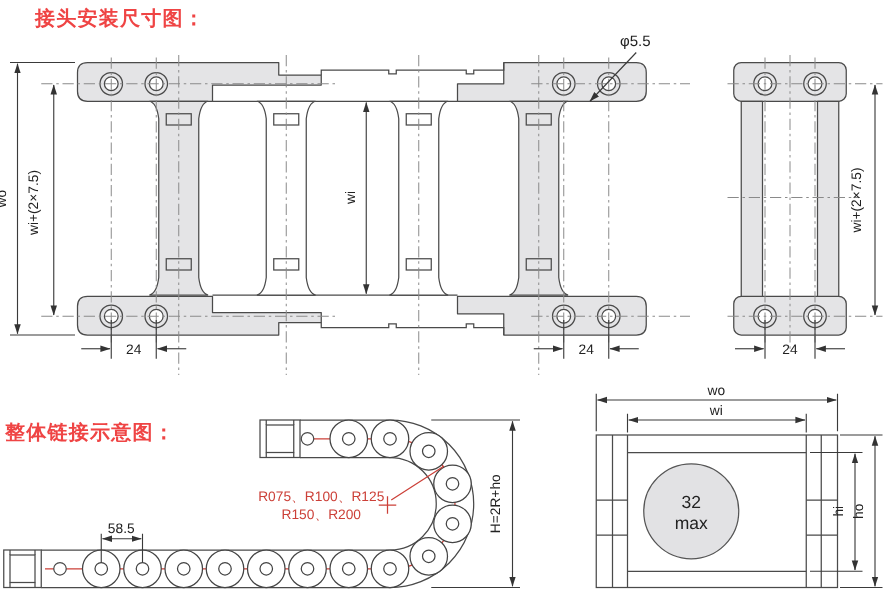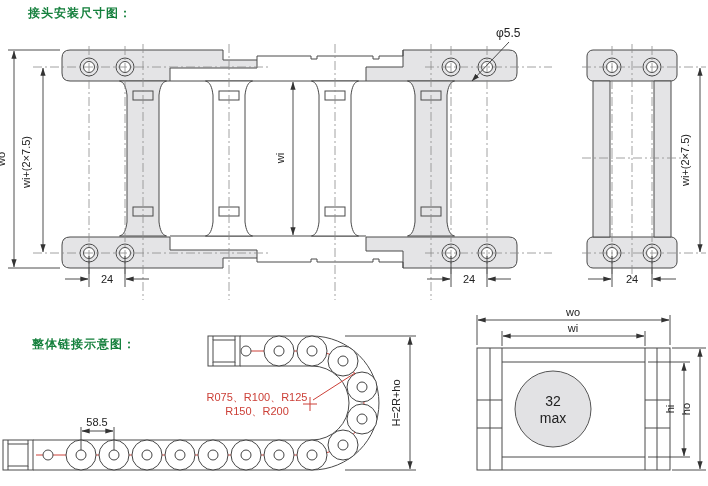--- a/index.html
+++ b/index.html
@@ -1,21 +1,21 @@
 <!DOCTYPE html>
 <html><head>
 <meta charset="utf-8">
 <style>
   html,body{margin:0;padding:0;background:#fff;}
   #page{position:relative;width:708px;height:486px;background:#ffffff;overflow:hidden;
         font-family:"Liberation Sans",sans-serif;}
-  .heading{position:absolute;color:#15803d;font-weight:bold;font-size:12px;
+  .heading{position:absolute;color:#ef4444;font-weight:bold;font-size:16px;
            letter-spacing:1px;font-family:"Liberation Sans","DejaVu Sans",sans-serif;white-space:nowrap;}
   #h-top{left:28px;top:5px;}
-  #h-bottom{left:32px;top:336px;}
+  #h-bottom{left:4px;top:336px;}
   svg{position:absolute;left:0;top:0;}
   .ln{fill:none;stroke:#4a4a4a;stroke-width:1;}
   .g1{fill:#e4e4e6;stroke:#4a4a4a;stroke-width:1;stroke-linejoin:round;}
   .col{stroke:#4a4a4a;stroke-width:1;}
   .gray{fill:#e4e4e6;} .white{fill:#ffffff;}
   .hOuter{fill:none;stroke:#4a4a4a;stroke-width:1;}
   .hInner{fill:#fff;stroke:#4a4a4a;stroke-width:1;}
   .cl{fill:none;stroke:#8a8a8a;stroke-width:0.8;stroke-dasharray:9 3 2 3;}
   .dln{fill:none;stroke:#3a3a3a;stroke-width:0.9;}
   .arr1{marker-end:url(#ar);}

